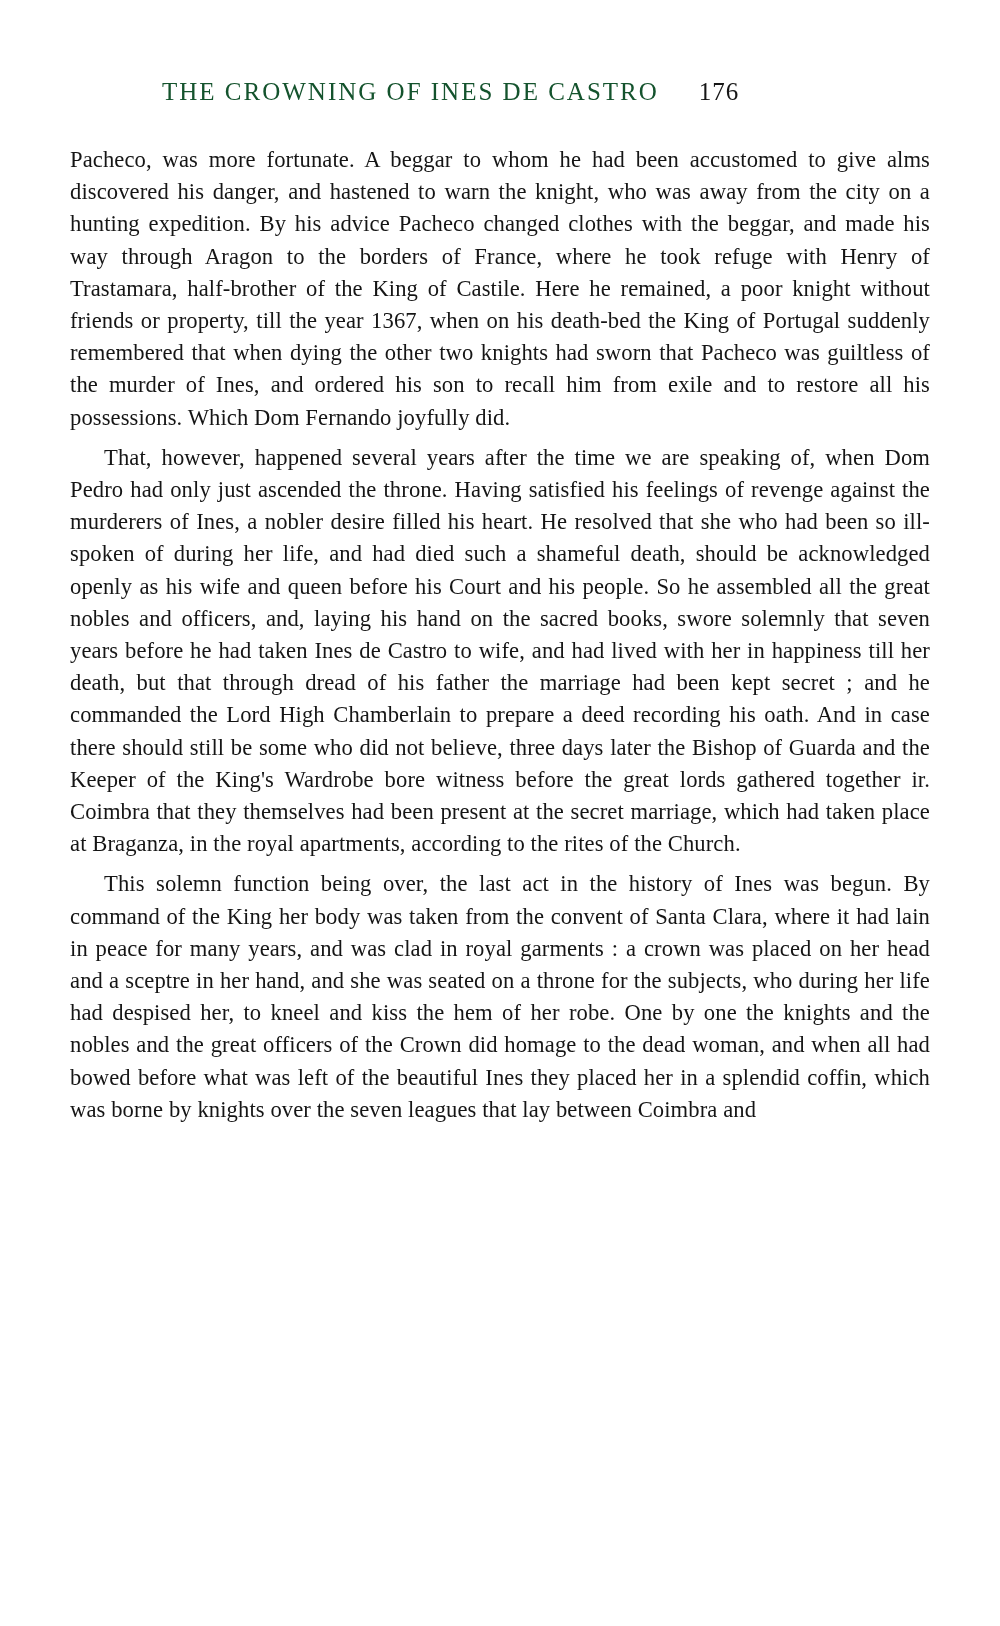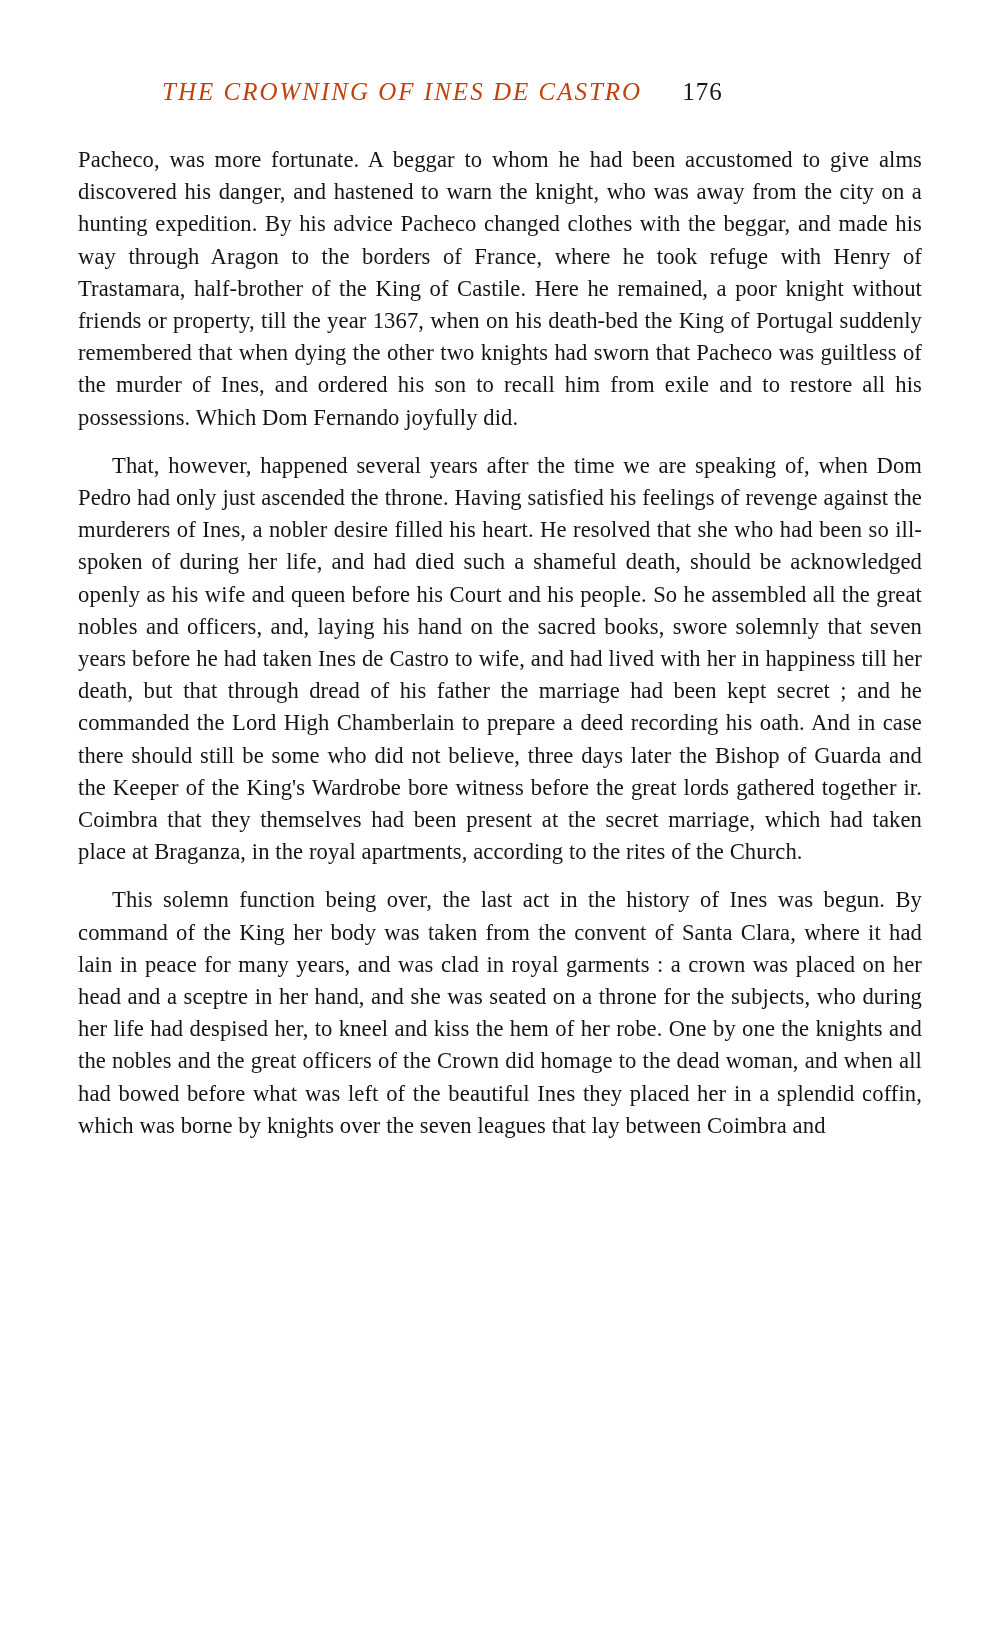--- a/index.html
+++ b/index.html
@@ -24,42 +24,41 @@
   }
   .running-head {
     display: flex;
     align-items: baseline;
     justify-content: flex-start;
     padding-left: 100px;
     padding-right: 8px;
     margin-bottom: 38px;
   }
   .running-title {
-    font-style: italic;
     font-size: 25px;
     letter-spacing: 2.0px;
     white-space: nowrap;
-    color: #c2410c;
+    color: #14532d;
   }
   .folio {
     font-size: 25px;
     letter-spacing: 1px;
     margin-left: 40px;
     color: #161616;
   }
   .body-text {
     font-size: 22.6px;
     line-height: 32.2px;
     text-align: justify;
     text-justify: inter-word;
     color: #151515;
     letter-spacing: 0.1px;
   }
   .body-text p {
-    margin: 16px;
+    margin: 8px;
     text-indent: 34px;
   }
   .body-text p.no-indent {
     text-indent: 0;
   }
   
   .page, .body-text {
     -webkit-font-smoothing: antialiased;
   }
 </style>

